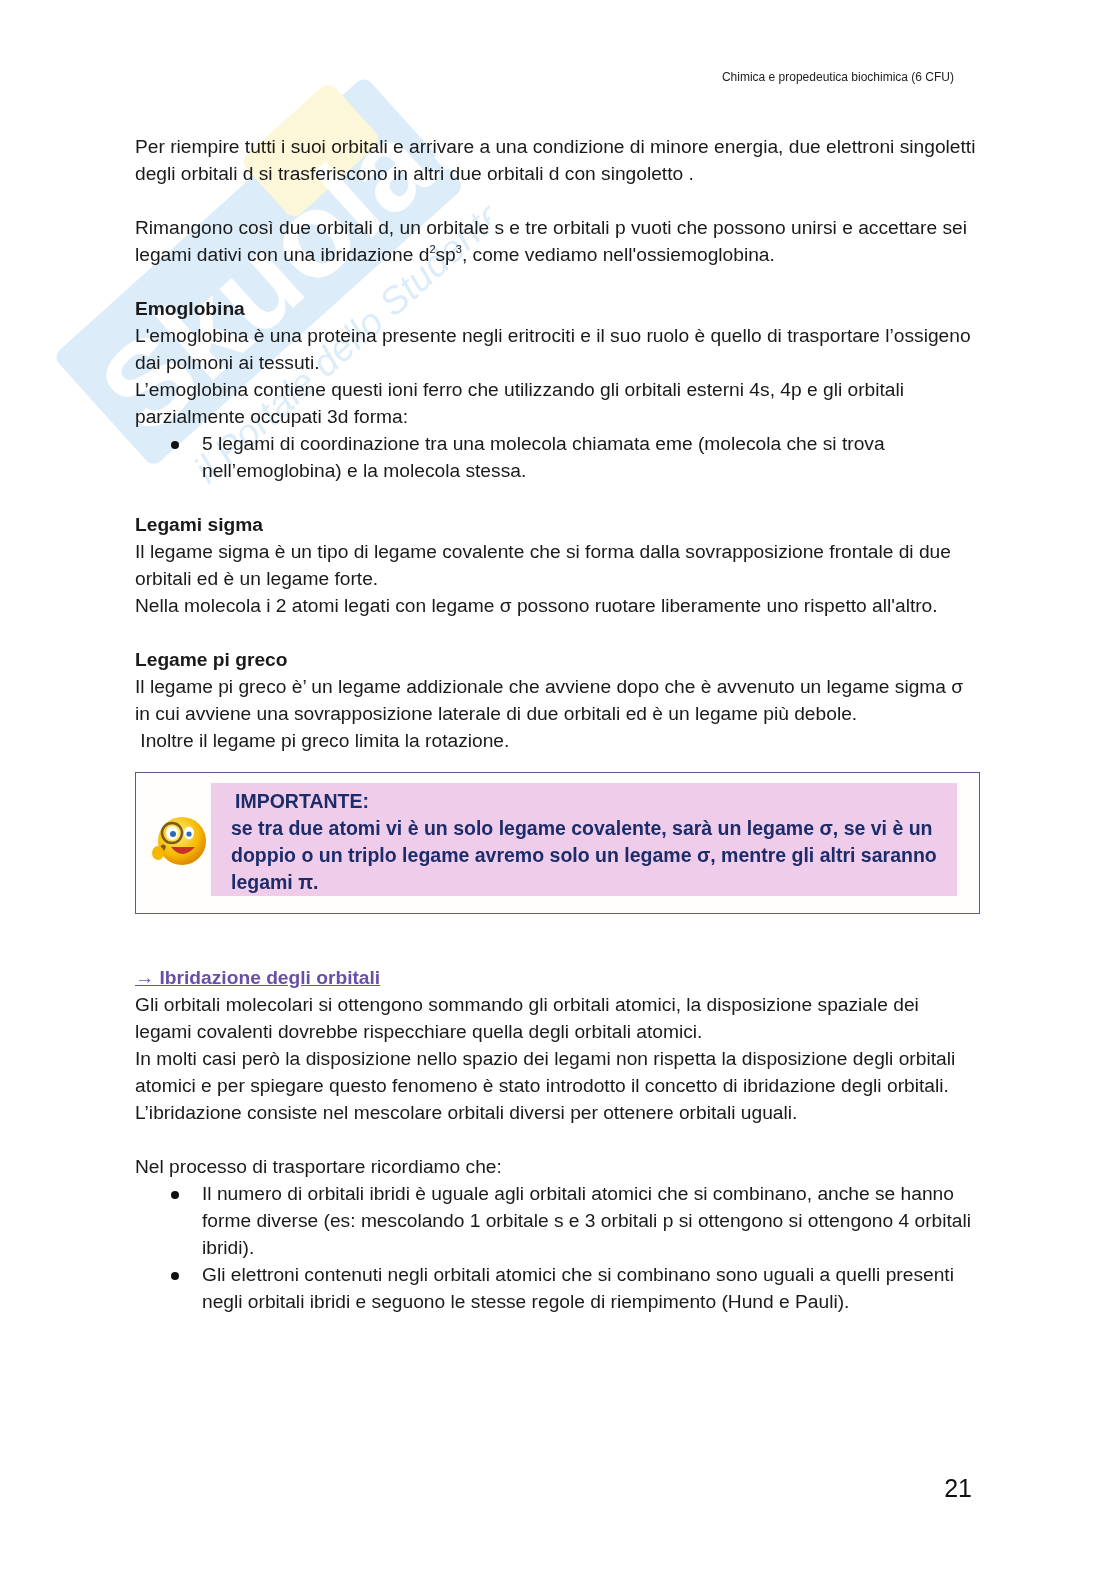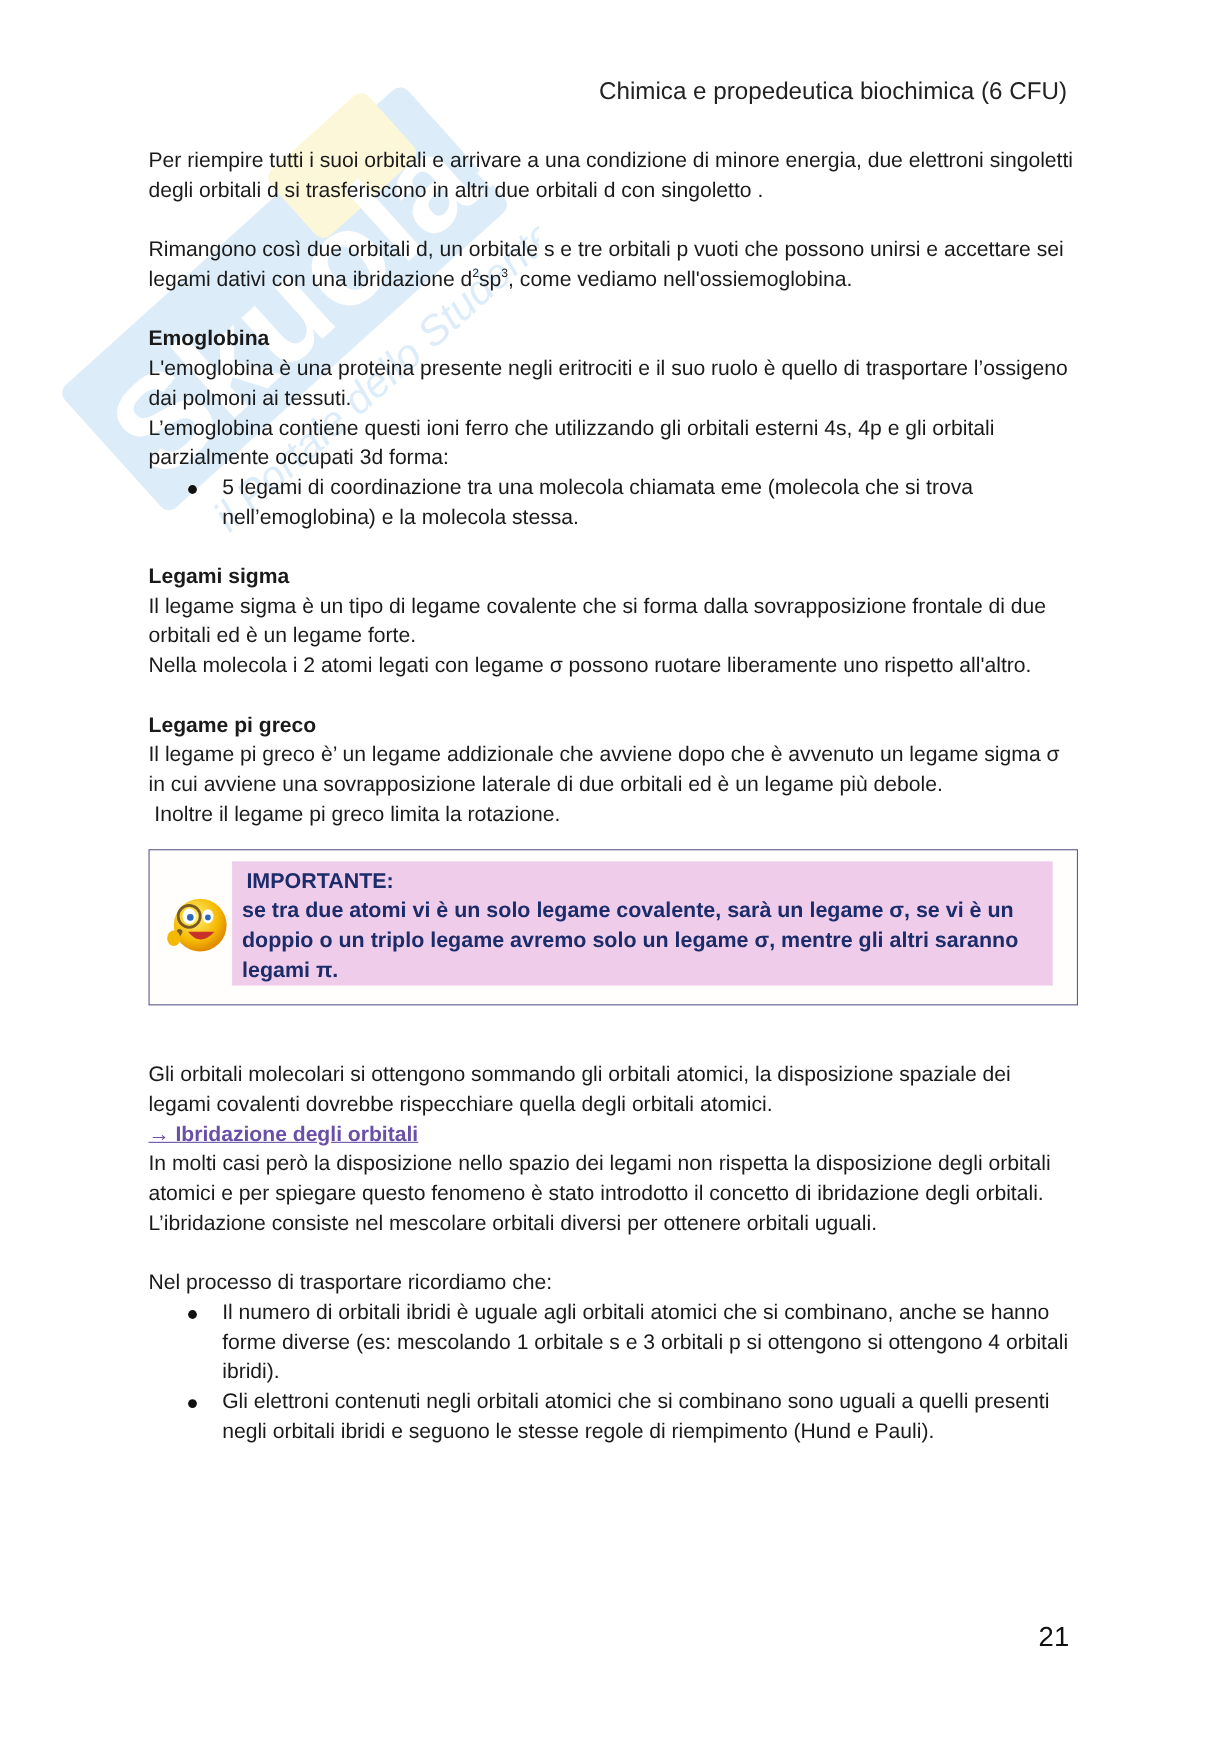--- a/index.html
+++ b/index.html
@@ -1,31 +1,31 @@
 <!DOCTYPE html>
 <html><head>
   <meta charset="utf-8">
   <style>
     html, body { margin: 0; padding: 0; background: #ffffff; }
     body { width: 1118px; height: 1579px; position: relative; overflow: hidden;
       font-family: "Liberation Sans", sans-serif; color: #1a1a1a; }
     .watermark { position: absolute; left: 20px; top: 30px; width: 470px; height: 490px; pointer-events: none; }
-    .header { position: absolute; top: 70px; right: 148px; font-size: 22px; color: #222; }
+    .header { position: absolute; top: 70px; right: 164px; font-size: 12px; color: #222; }
     .content { position: absolute; left: 135px; top: 133px; width: 845px; font-size: 19.2px; line-height: 27px; }
     .p { margin: 0; }
     .gap { height: 27px; }
     .h-under { font-weight: bold; }
     .h-bold { font-weight: bold; }
     sup { font-size: 11px; line-height: 0; position: relative; top: -1px; }
     ul.bul { margin: 0; padding-left: 67px; list-style: none; }
     ul.bul li { position: relative; }
     ul.bul li::before { content: ""; position: absolute; left: -31px; top: 11px; width: 8px; height: 8px; border-radius: 50%; background: #111; }
     .callout { margin-top: 18px; margin-bottom: 50px; border: 1.5px solid #5a5a8c; height: 140px; position: relative; background: #fffefc; }
     .callout .emoji { position: absolute; left: 8px; top: 34px; width: 66px; height: 66px; }
-    .callout .pink { position: absolute; left: 75px; top: 10px; right: 22px; height: 113px; background: #efcdea; padding: 5px 8px 0 9px; box-sizing: border-box;
+    .callout .pink { position: absolute; left: 75px; top: 10px; right: 22px; height: 113px; background: #efcdea; padding: 5px 8px 0 20px; box-sizing: border-box;
       color: #1c2c6a; font-weight: bold; font-size: 19.5px; line-height: 27px; }
     .callout .pink .title { padding-left: 4px; }
     .link-h { color: #6a4fa8; font-weight: bold; text-decoration: underline; }
     .page-num { position: absolute; top: 1474px; right: 146px; font-size: 25px; color: #111; }
   </style>
 </head>
 <body>
 
 <svg class="watermark" viewBox="0 0 470 490">
   <g opacity="0.16" transform="rotate(-42 235 245)">
@@ -79,22 +79,22 @@
       <path d="M27 40 Q38 54 51 40 Z" fill="#c8302a"></path>
       <rect x="15" y="37" width="5" height="13" rx="2" transform="rotate(30 17 43)" fill="#7a5a20"></rect>
       <ellipse cx="14" cy="46" rx="6" ry="7" fill="#f5b800"></ellipse>
     </svg>
     <div class="pink">
       <div class="title">IMPORTANTE:</div>
       <div>se tra due atomi vi è un solo legame covalente, sarà un legame σ, se vi è un doppio o un triplo legame avremo solo un legame σ, mentre gli altri saranno legami π.</div>
     </div>
   </div>
 
+  <p class="p link-h">→ Ibridazione degli orbitali</p>
   <p class="p">Gli orbitali molecolari si ottengono sommando gli orbitali atomici, la disposizione spaziale dei legami covalenti dovrebbe rispecchiare quella degli orbitali atomici.</p>
-  <p class="p link-h">→ Ibridazione degli orbitali</p>
   <p class="p">In molti casi però la disposizione nello spazio dei legami non rispetta la disposizione degli orbitali atomici e per spiegare questo fenomeno è stato introdotto il concetto di ibridazione degli orbitali.</p>
   <p class="p">L’ibridazione consiste nel mescolare orbitali diversi per ottenere orbitali uguali.</p>
   <div class="gap"></div>
   <p class="p">Nel processo di trasportare ricordiamo che:</p>
   <ul class="bul">
     <li>Il numero di orbitali ibridi è uguale agli orbitali atomici che si combinano, anche se hanno forme diverse (es: mescolando 1 orbitale s e 3 orbitali p si ottengono si ottengono 4 orbitali ibridi).</li>
     <li>Gli elettroni contenuti negli orbitali atomici che si combinano sono uguali a quelli presenti negli orbitali ibridi e seguono le stesse regole di riempimento (Hund e Pauli).</li>
   </ul>
 </div>
 

